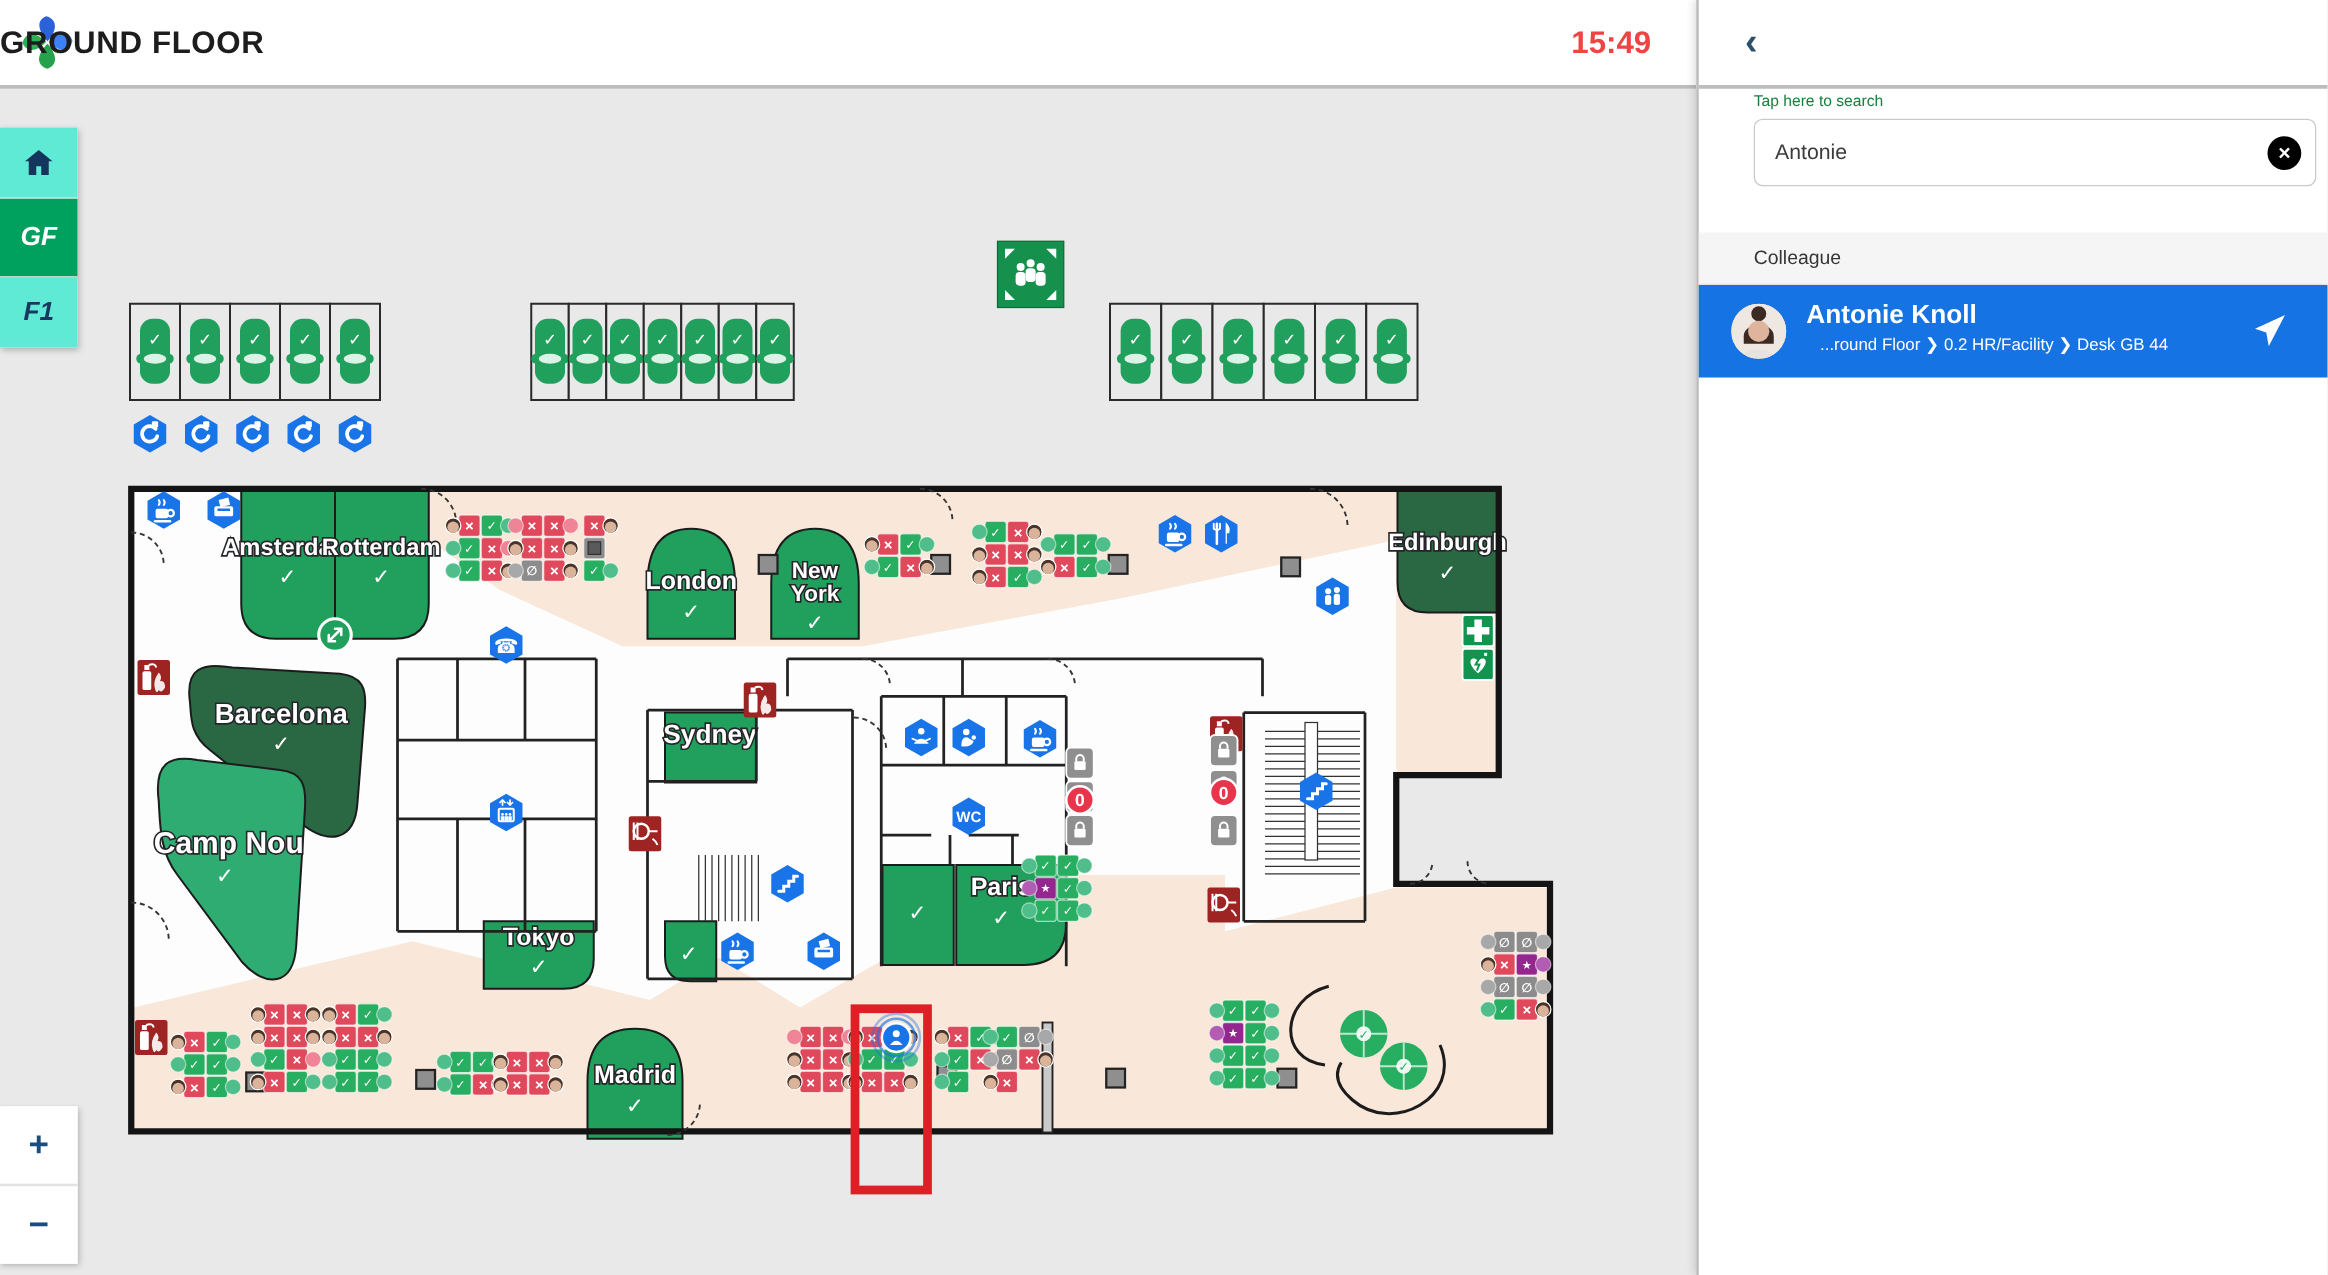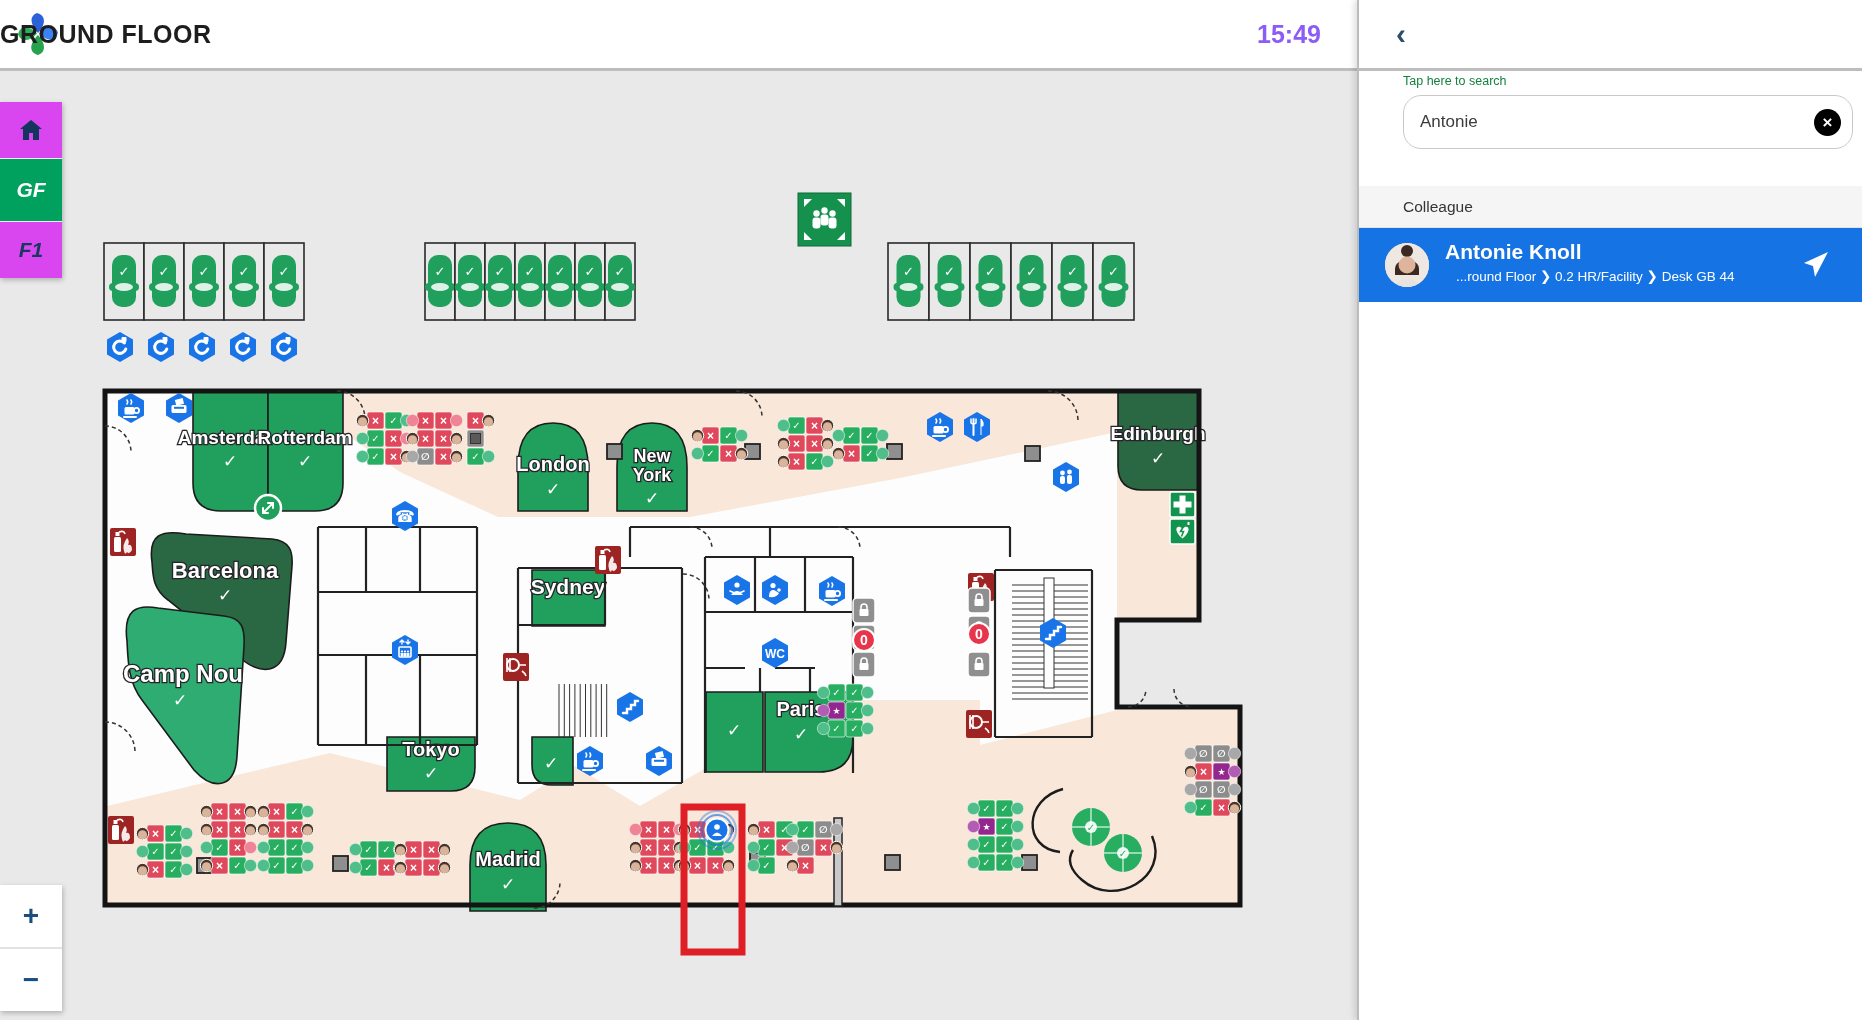--- a/index.html
+++ b/index.html
@@ -13,31 +13,31 @@
     position:absolute;left:0;top:0;width:1357px;height:68px;background:#fff;
     border-bottom:3px solid #bdbdbd;z-index:30;
   }
   .logo{position:absolute;left:16px;top:11px;width:44px;height:46px;}
   .map-title{
     position:absolute;left:0;top:0;width:1357px;height:68px;line-height:68px;
     text-align:left;font-size:25px;font-weight:bold;color:#1d1d1d;letter-spacing:.5px;
   }
   .map-time{
     position:absolute;right:36px;top:0;height:68px;line-height:68px;
-    font-size:25px;font-weight:bold;color:#8b5cf6;
+    font-size:25px;font-weight:bold;color:#ef4444;
   }
   
   .map-area{position:absolute;left:0;top:68px;width:1357px;height:952px;background:#e9e9e9;}
   
   .side-panel{
     position:absolute;left:0;top:102px;width:62px;background:#fff;z-index:40;
     box-shadow:1px 2px 5px rgba(0,0,0,.25);
   }
   .side-btn{width:62px;height:56px;display:flex;align-items:center;justify-content:center;
-    background:#d946ef;cursor:pointer;border-bottom:1px solid #ececec;}
+    background:#5eead4;cursor:pointer;border-bottom:1px solid #ececec;}
   .side-btn:last-child{border-bottom:none;}
   .floor-btn{font-size:21px;font-weight:bold;color:#17395f;font-style:italic;}
   .floor-btn.active{background:#00a15e;color:#fff;height:62px;}
   .zoom-panel{
     position:absolute;left:0;top:885px;width:62px;z-index:40;
     box-shadow:1px 2px 5px rgba(0,0,0,.25);
   }
   .zoom-btn{width:62px;height:62px;background:#fff;display:flex;align-items:center;justify-content:center;
     font-size:28px;font-weight:bold;color:#1b4d7e;cursor:pointer;}
   .zoom-btn+.zoom-btn{border-top:2px solid #e2e2e2;}
@@ -47,21 +47,21 @@
     border-left:2px solid #bcbcbc;box-shadow:-3px 0 6px rgba(0,0,0,.12);z-index:50;
   }
   .rp-header{position:relative;height:68px;border-bottom:3px solid #bdbdbd;}
   .rp-back{position:absolute;left:24px;top:14px;width:36px;height:40px;font-size:30px;
     color:#2b506d;display:flex;align-items:center;justify-content:center;cursor:pointer;font-weight:bold;}
   .rp-title{position:absolute;left:70px;top:0;height:68px;line-height:68px;
     font-size:23px;font-weight:600;color:#1a5480;}
   .rp-search-label{position:absolute;left:44px;top:74px;font-size:12.5px;color:#15803d;}
   .rp-search{
     position:absolute;left:44px;top:95px;width:450px;height:54px;box-sizing:border-box;
-    border:1.5px solid #c9c9c9;border-radius:18px;font-size:17px;color:#3c3c3c;
+    border:1.5px solid #c9c9c9;border-radius:7px;font-size:17px;color:#3c3c3c;
     padding:0 52px 0 16px;outline:none;font-family:inherit;background:#fff;
   }
   .rp-clear{
     position:absolute;left:455px;top:109px;width:27px;height:27px;border-radius:50%;
     background:#000;color:#fff;display:flex;align-items:center;justify-content:center;
     font-size:17px;font-weight:bold;cursor:pointer;line-height:1;
   }
   .rp-section{
     position:absolute;left:0;top:186px;width:505px;height:42px;background:#f5f5f5;
     border-bottom:1px solid #e2e2e2;box-sizing:border-box;

